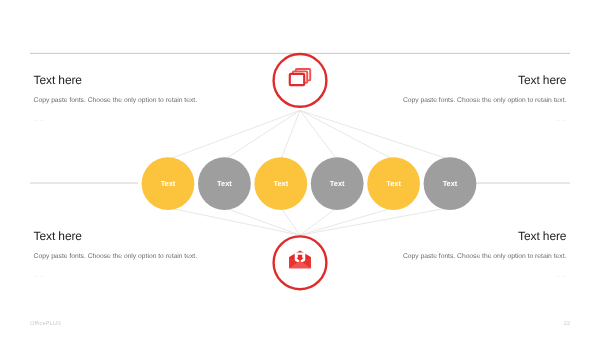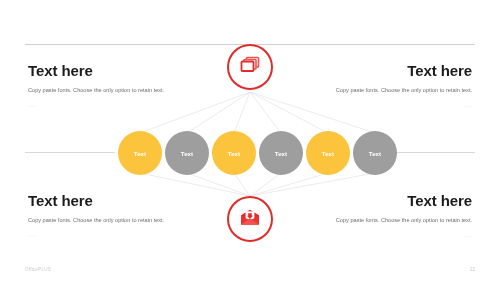--- a/index.html
+++ b/index.html
@@ -40,22 +40,22 @@
   .txt-block {
     position: absolute;
     width: 150px;
   }
   .txt-block.left  { left: 28px; text-align: left; }
   .txt-block.right { right: 28px; text-align: right; }
   .txt-block.t-top { top: 62px; }
   .txt-block.t-bot { top: 192px; }
 
   .blk-title {
-    font-size: 15px;
-    font-weight: bold;
+    font-size: 10px;
+    font-weight: normal;
     color: #1c1c1c;
     letter-spacing: -0.1px;
     margin: 0 0 6px 0;
     line-height: 1.2;
   }
   .blk-body {
     font-size: 5.6px;
     color: #6d6d6d;
     line-height: 1.75;
     margin: 0;

